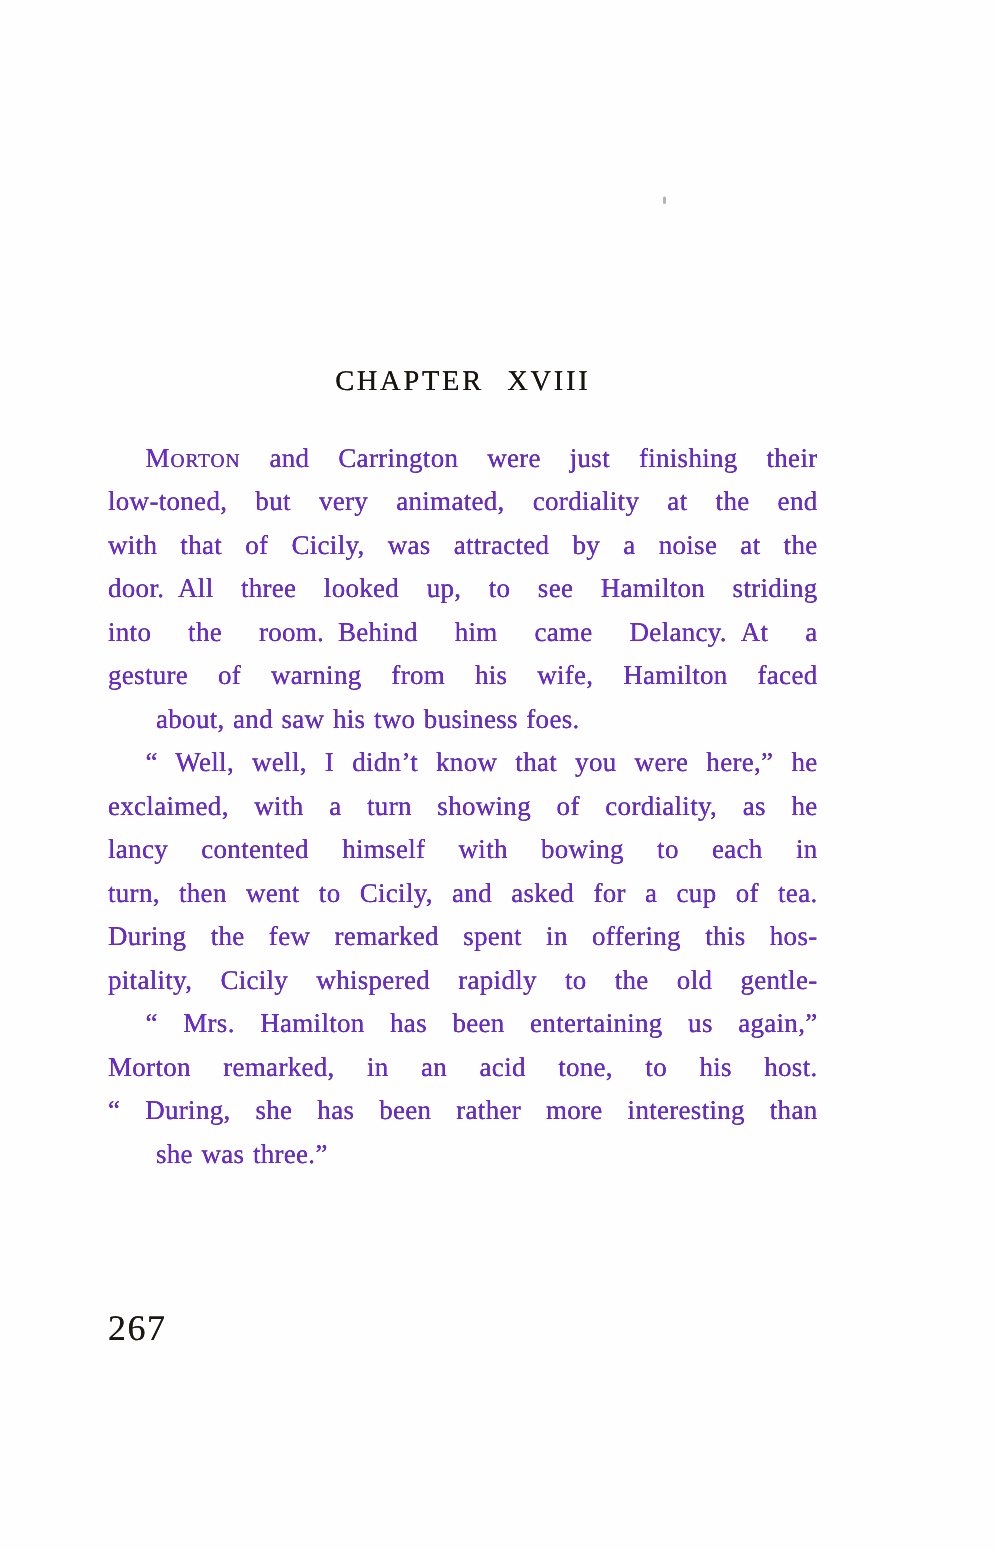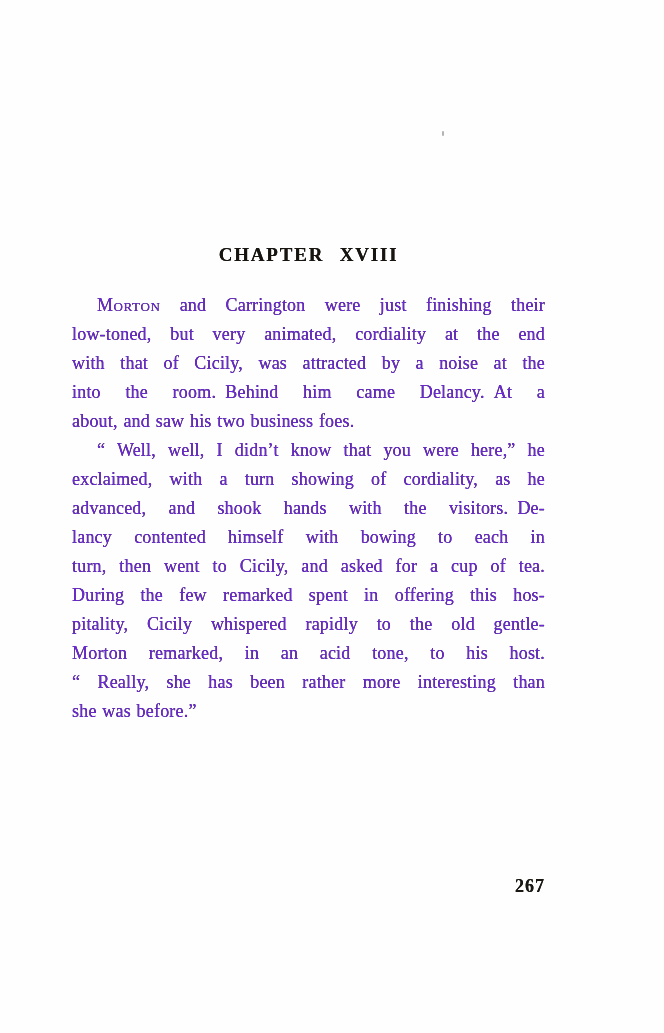--- a/index.html
+++ b/index.html
@@ -22,21 +22,21 @@
   }
   .chapter-heading {
     position: absolute;
     left: 72px;
     top: 242px;
     width: 473px;
     margin: 0;
     text-align: center;
     font-size: 19px;
     line-height: 26px;
-    font-weight: bold;
+    font-weight: normal;
     letter-spacing: 1.8px;
     word-spacing: 9px;
     color: #181511;
     text-shadow: 0 0 0.4px #181511;
   }
   .text-block {
     position: absolute;
     left: 72px;
     top: 291px;
     width: 473px;
@@ -49,37 +49,38 @@
   .line {
     height: 29px;
     line-height: 29px;
     text-align: justify;
     text-align-last: justify;
     white-space: nowrap;
   }
   .line.last {
     text-align: left;
     text-align-last: left;
+    margin-left: 32px;
   }
   .line.indent {
     text-indent: 25px;
   }
   .sc {
     font-variant: small-caps;
     letter-spacing: 0.6px;
   }
   .page-number {
     position: absolute;
     left: 72px;
     top: 875px;
     width: 473px;
-    text-align: right;
-    font-size: 18px;
+    text-align: left;
+    font-size: 24px;
     line-height: 22px;
-    font-weight: bold;
+    font-weight: normal;
     letter-spacing: 1px;
     color: #1b1813;
     text-shadow: 0 0 0.4px #1b1813;
   }
   .speck {
     position: absolute;
     left: 442px;
     top: 131px;
     width: 2px;
     height: 5px;
@@ -91,27 +92,29 @@
 </head>
 <body>
 
 <div class="page">
   <div class="speck"></div>
   <h1 class="chapter-heading">CHAPTER XVIII</h1>
   <div class="text-block" id="text-block">
       <div class="line indent"><span class="sc">Morton</span> and Carrington were just finishing their</div>
       <div class="line">low-toned, but very animated, cordiality at the end</div>
       <div class="line">with that of Cicily, was attracted by a noise at the</div>
+      <div class="line">door. All three looked up, to see Hamilton striding</div>
       <div class="line">into the room. Behind him came Delancy. At a</div>
+      <div class="line">gesture of warning from his wife, Hamilton faced</div>
       <div class="line last">about, and saw his two business foes.</div>
       <div class="line indent">“ Well, well, I didn’t know that you were here,” he</div>
       <div class="line">exclaimed, with a turn showing of cordiality, as he</div>
-      <div class="line">advanced, and shook hands with the visitors. De-</div>
       <div class="line">lancy contented himself with bowing to each in</div>
       <div class="line">turn, then went to Cicily, and asked for a cup of tea.</div>
       <div class="line">During the few remarked spent in offering this hos-</div>
       <div class="line">pitality, Cicily whispered rapidly to the old gentle-</div>
+      <div class="line indent">“ Mrs. Hamilton has been entertaining us again,”</div>
       <div class="line">Morton remarked, in an acid tone, to his host.</div>
-      <div class="line">“ Really, she has been rather more interesting than</div>
-      <div class="line last">she was before.”</div>
+      <div class="line">“ During, she has been rather more interesting than</div>
+      <div class="line last">she was three.”</div>
     </div>
   <div class="page-number">267</div>
 </div>
 
 </body></html>

